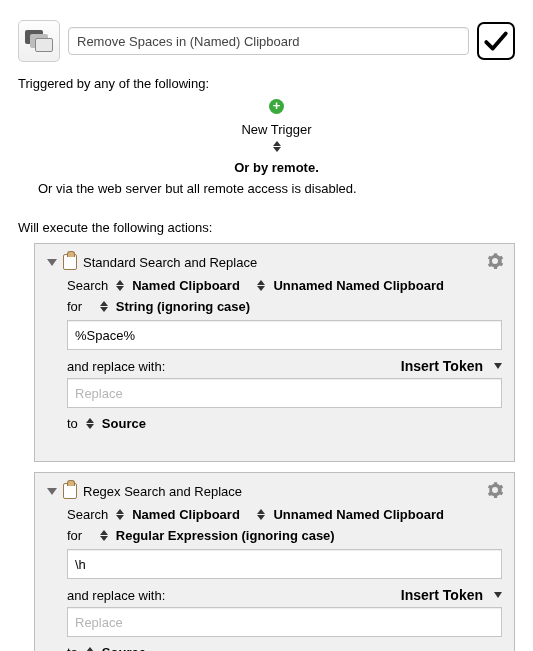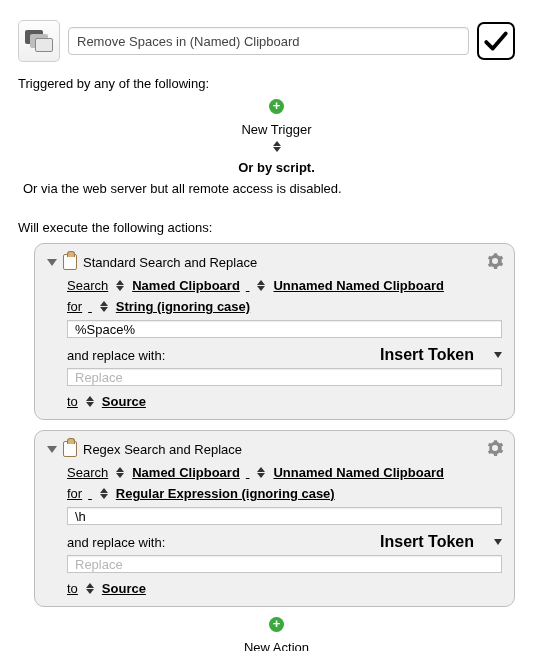--- a/index.html
+++ b/index.html
@@ -57,21 +57,21 @@
     border-radius: 7px;
     background: #fff;
     display:flex;align-items:center;justify-content:center;
     flex-shrink:0;
   }
   .check-btn svg { width: 26px; height: 26px; }
   .section-label {
     font-size: 13px;
     margin: 4px 0 8px 0;
   }
-  .indent { margin-left: 5px; }
+  .indent { margin-left: 20px; }
   .trigger-row {
     display:flex; align-items:center; gap:8px;
     margin: 4px 0 4px 20px;
     font-size: 13px;
     flex-direction: column;
   }
   .plus-icon {
     width:15px; height:15px; border-radius:50%;
     background:#3ba93b;
     display:flex;align-items:center;justify-content:center;
@@ -86,24 +86,24 @@
     width:0;height:0;border-left:4px solid transparent;border-right:4px solid transparent;
     border-bottom:5px solid #333; margin-bottom:1px;
   }
   .sort-icon .down {
     width:0;height:0;border-left:4px solid transparent;border-right:4px solid transparent;
     border-top:5px solid #333;
   }
   .bold { font-weight:600; }
   .action-card {
     border:1px solid #bdbdbd;
-    border-radius:10px;
+    border-radius:0;
     background:#f0f0f0;
     margin:6px 0 10px 16px;
-    padding:10px 12px 4px 12px;
+    padding:10px 12px 24px 12px;
     position:relative;
   }
   .action-header {
     display:flex; align-items:center; gap:6px; margin-bottom:8px;
   }
   .disclosure {
     width:0;height:0;
     border-left:5px solid transparent;
     border-right:5px solid transparent;
     border-top:7px solid #6a6a6a;
@@ -121,39 +121,39 @@
     position:absolute;top:-4px;left:3px;width:6px;height:5px;
     border:1px solid #9a7a4a;border-bottom:none;border-radius:3px 3px 0 0;
     background:#d7b07a;
   }
   .gear {
     position:absolute; top:8px; right:10px;
     color:#7a7a7a;
   }
   .gear svg{ width:18px;height:18px; }
   .action-body { padding-left:20px; }
-  .row { display:flex; align-items:center; gap:6px; margin:6px 0; font-size:13px; flex-wrap:wrap;text-decoration:underline;}
+  .row { display:flex; align-items:center; gap:6px; margin:6px 0; font-size:13px; flex-wrap:wrap;}
   .text-input {
     width:100%;
-    height:18px;
+    height:30px;
     border:1px solid #c5c5c5;
     border-radius:0px;
     background:#fff;
     padding:0 7px;
     font-size:13px;
     box-shadow: inset 0 1px 1px rgba(0,0,0,0.07);
   }
   .text-input::placeholder { color:#b5b5b5; }
   .replace-row {
     display:flex; justify-content:space-between; align-items:center;
     margin:8px 0 4px 0;
   }
   .insert-token {
-    font-weight:600; font-size:16px;
-    display:flex; align-items:center; gap:20px;text-align:right;
+    font-weight:600; font-size:14px;
+    display:flex; align-items:center; gap:11px;text-align:right;
   }
   .chev-down {
     width:0;height:0;border-left:4px solid transparent;border-right:4px solid transparent;
     border-top:6px solid #333;
   }
 </style>
 </head>
 <body>
 
 <div class="container">
@@ -179,21 +179,21 @@
   <div class="trigger-row">
     <span class="plus-icon"></span>
     <span>New Trigger</span>
   </div>
 
   <div class="trigger-row">
     <span class="sort-icon">
         <span class="up"></span>
         <span class="down"></span>
       </span>
-    <span class="bold">Or by script.</span>
+    <span class="bold">Or by remote.</span>
   </div>
 
   <div class="indent section-label" style="margin-top:6px">Or via the web server but all remote access is disabled.</div>
 
   <div class="section-label" style="margin-top:24px">Will execute the following actions:</div>
 
   <div class="action-card">
     <div class="gear">
       <svg viewBox="0 0 24 24">
           <path fill="#8a8a8a" d="M12 8a4 4 0 1 0 0 8 4 4 0 0 0 0-8zm9 4c0 .7-.1 1.3-.2 1.9l2.1 1.6-2 3.5-2.5-1a8 8 0 0 1-3.3 1.9l-.4 2.6h-4l-.4-2.6A8 8 0 0 1 7 19l-2.5 1-2-3.5 2.1-1.6C4.5 13.3 4.4 12.7 4.4 12s.1-1.3.2-1.9L2.5 8.5l2-3.5L7 6a8 8 0 0 1 3.3-1.9L10.7 1.5h4l.4 2.6A8 8 0 0 1 18.4 6l2.5-1 2 3.5-2.1 1.6c.1.6.2 1.2.2 1.9z"></path>

